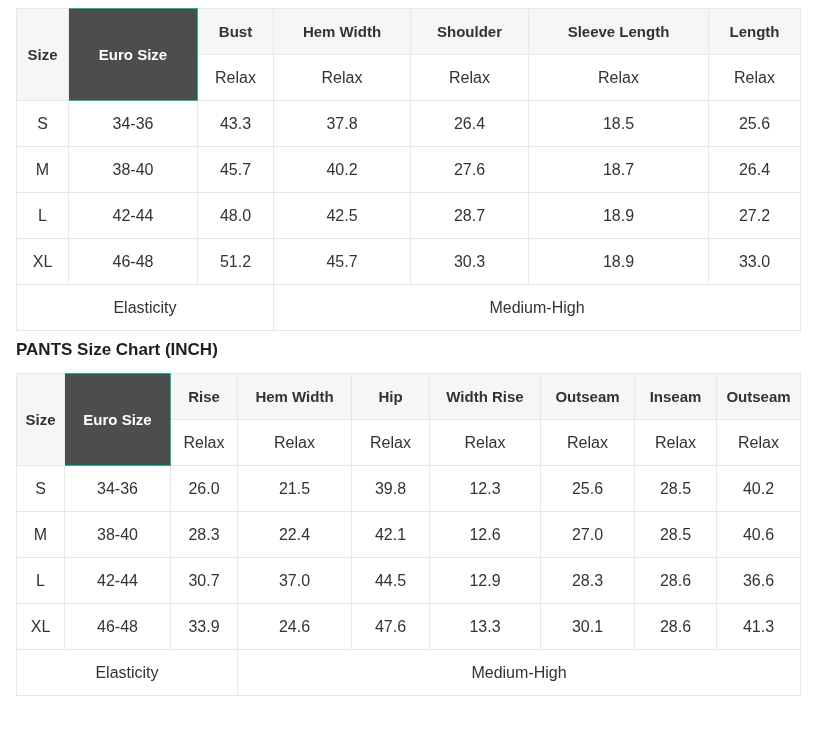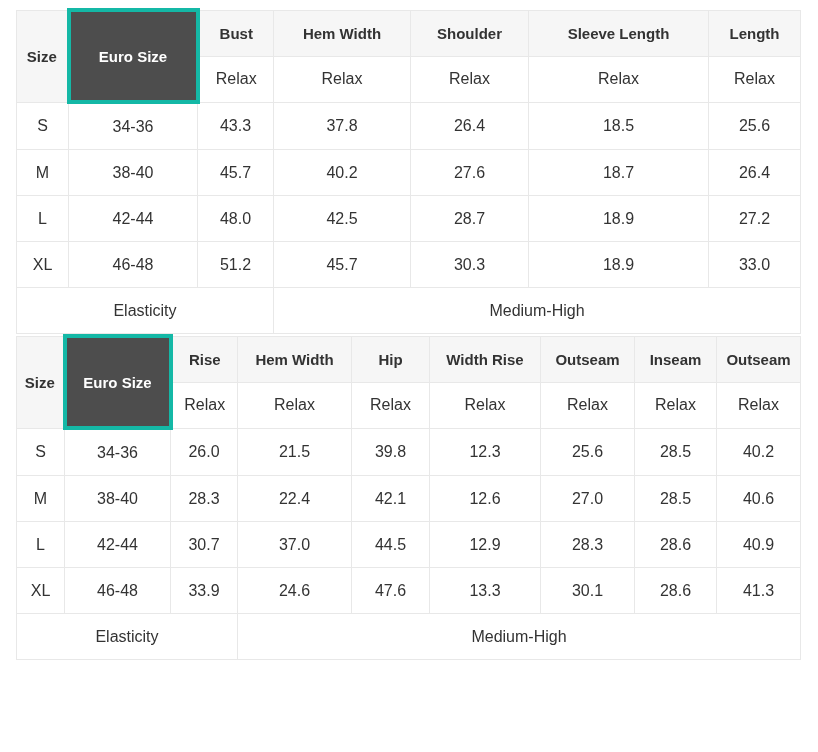--- a/index.html
+++ b/index.html
@@ -47,21 +47,21 @@
   table.size-table th.size-th,
   table.size-table th.measure-th {
     background: #f6f6f6;
     font-weight: bold;
     font-size: 15px;
     color: #333333;
     text-align: center;
   }
   table.size-table th.euro-th {
     background: #4d4d4d;
-    border: 4px solid #14b8a6;
+    border: 1px solid #14b8a6;
     color: #ffffff;
     font-weight: bold;
     font-size: 15px;
   }
   table.size-table td.fit-td,
   table.size-table td.value-td,
   table.size-table td.size-td,
   table.size-table td.euro-td,
   table.size-table td.footer-td {
     background: #ffffff;
@@ -140,20 +140,21 @@
           </tr>
           <tr>
             <td class="footer-td" colspan="3">Elasticity</td>
             <td class="footer-td" colspan="4">Medium-High</td>
           </tr>
         </tbody>
       </table>
   </div>
 
   <div class="chart-section">
+    <h2 class="chart-title">PANTS Size Chart (INCH)</h2>
     <table class="size-table">
         <colgroup>
           <col style="width: 48px;">
           <col style="width: 106px;">
           <col style="width: 67px;">
           <col style="width: 114px;">
           <col style="width: 78px;">
           <col style="width: 111px;">
           <col style="width: 94px;">
           <col style="width: 82px;">
@@ -206,21 +207,21 @@
           </tr>
           <tr>
             <td class="size-td">L</td>
             <td class="euro-td">42-44</td>
             <td class="value-td">30.7</td>
             <td class="value-td">37.0</td>
             <td class="value-td">44.5</td>
             <td class="value-td">12.9</td>
             <td class="value-td">28.3</td>
             <td class="value-td">28.6</td>
-            <td class="value-td">40.9</td>
+            <td class="value-td">36.6</td>
           </tr>
           <tr>
             <td class="size-td">XL</td>
             <td class="euro-td">46-48</td>
             <td class="value-td">33.9</td>
             <td class="value-td">24.6</td>
             <td class="value-td">47.6</td>
             <td class="value-td">13.3</td>
             <td class="value-td">30.1</td>
             <td class="value-td">28.6</td>

